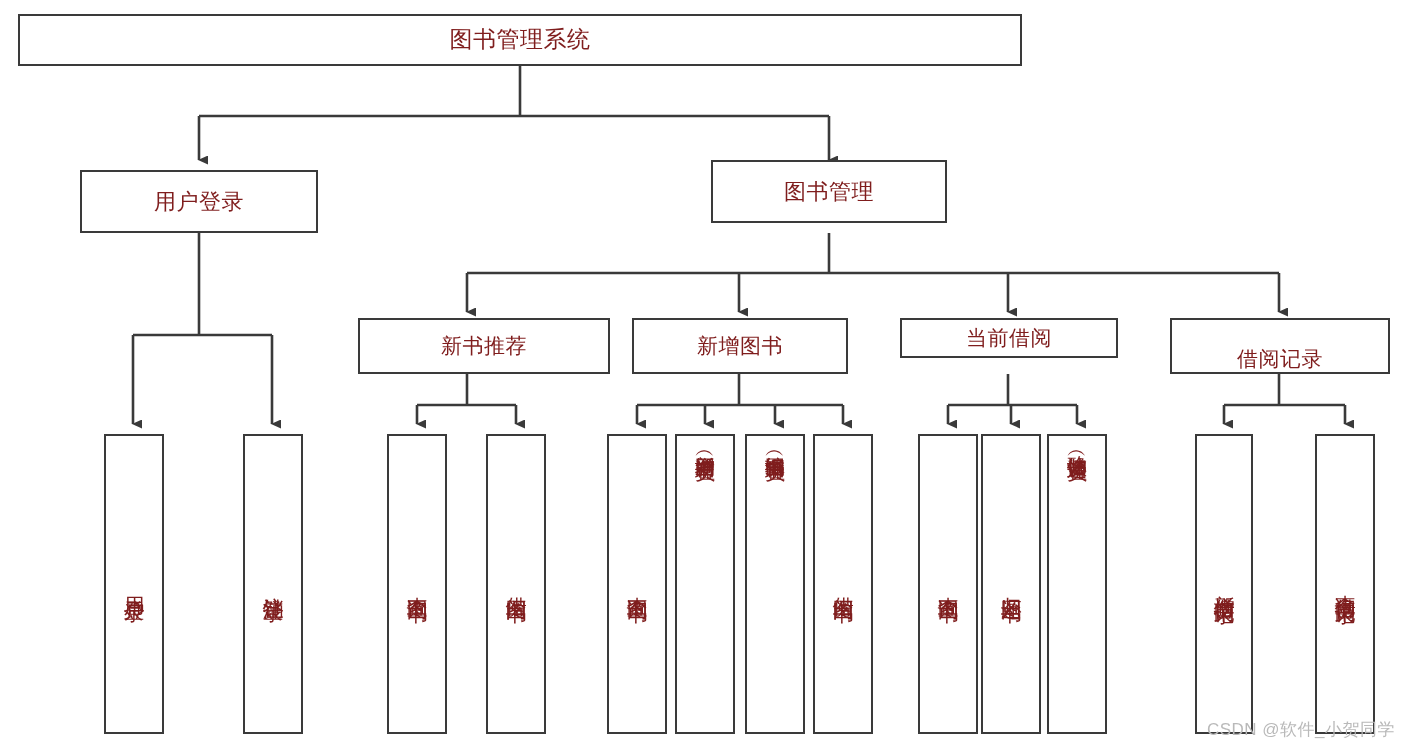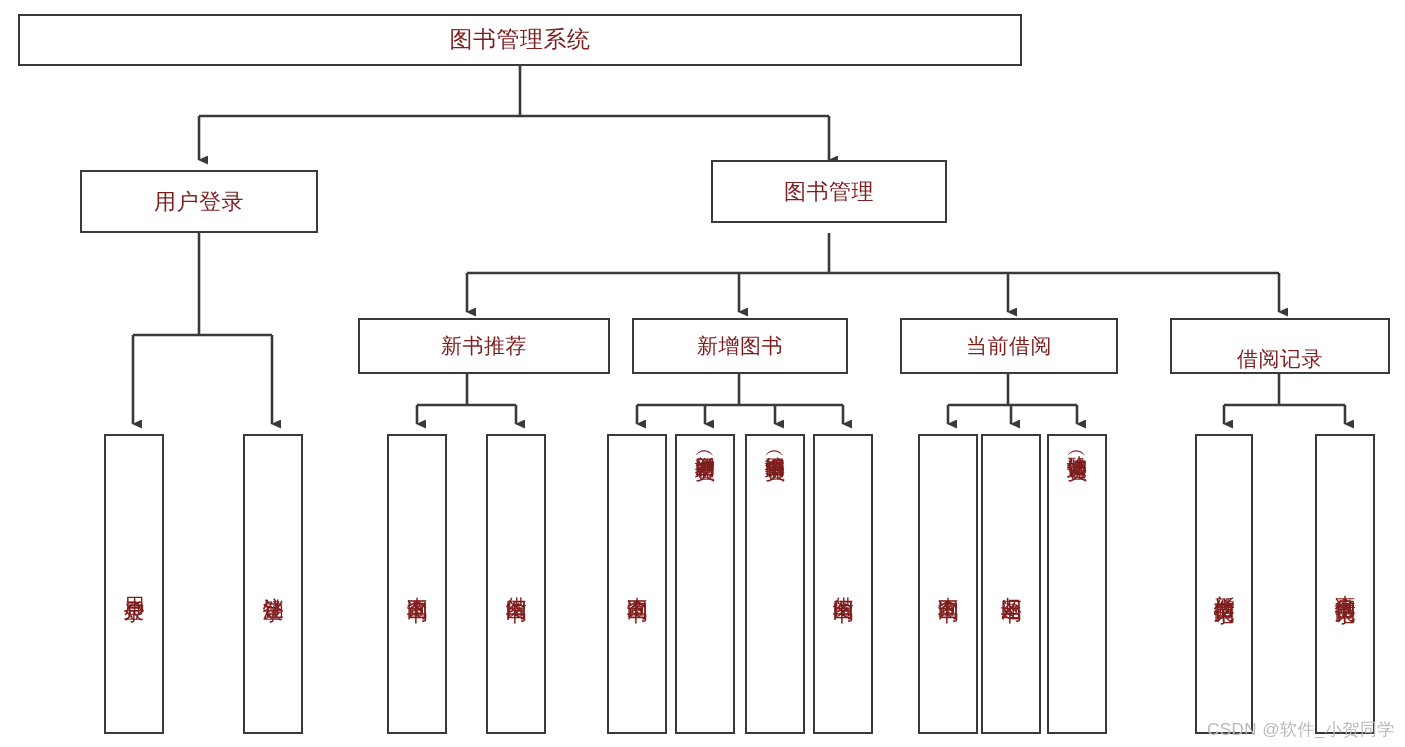--- a/index.html
+++ b/index.html
@@ -138,21 +138,21 @@
   </div>
 
   <div class="node level-2" style="left:358px; top:318px; width:252px; height:56px;">
     <span class="node-label">新书推荐</span>
   </div>
 
   <div class="node level-2" style="left:632px; top:318px; width:216px; height:56px;">
     <span class="node-label">新增图书</span>
   </div>
 
-  <div class="node level-2" style="left:900px; top:318px; width:218px; height:56px;">
+  <div class="node level-2" style="left:900px; top:318px; width:218px; height:40px;">
     <span class="node-label">当前借阅</span>
   </div>
 
   <div class="node level-2" style="left:1170px; top:318px; width:220px; height:56px;align-items:flex-end;">
     <span class="node-label">借阅记录</span>
   </div>
 
   <div class="node leaf mid-text" style="left:104px; top:434px; width:60px; height:300px;">
     <span class="node-label">用户登录</span>
   </div>

